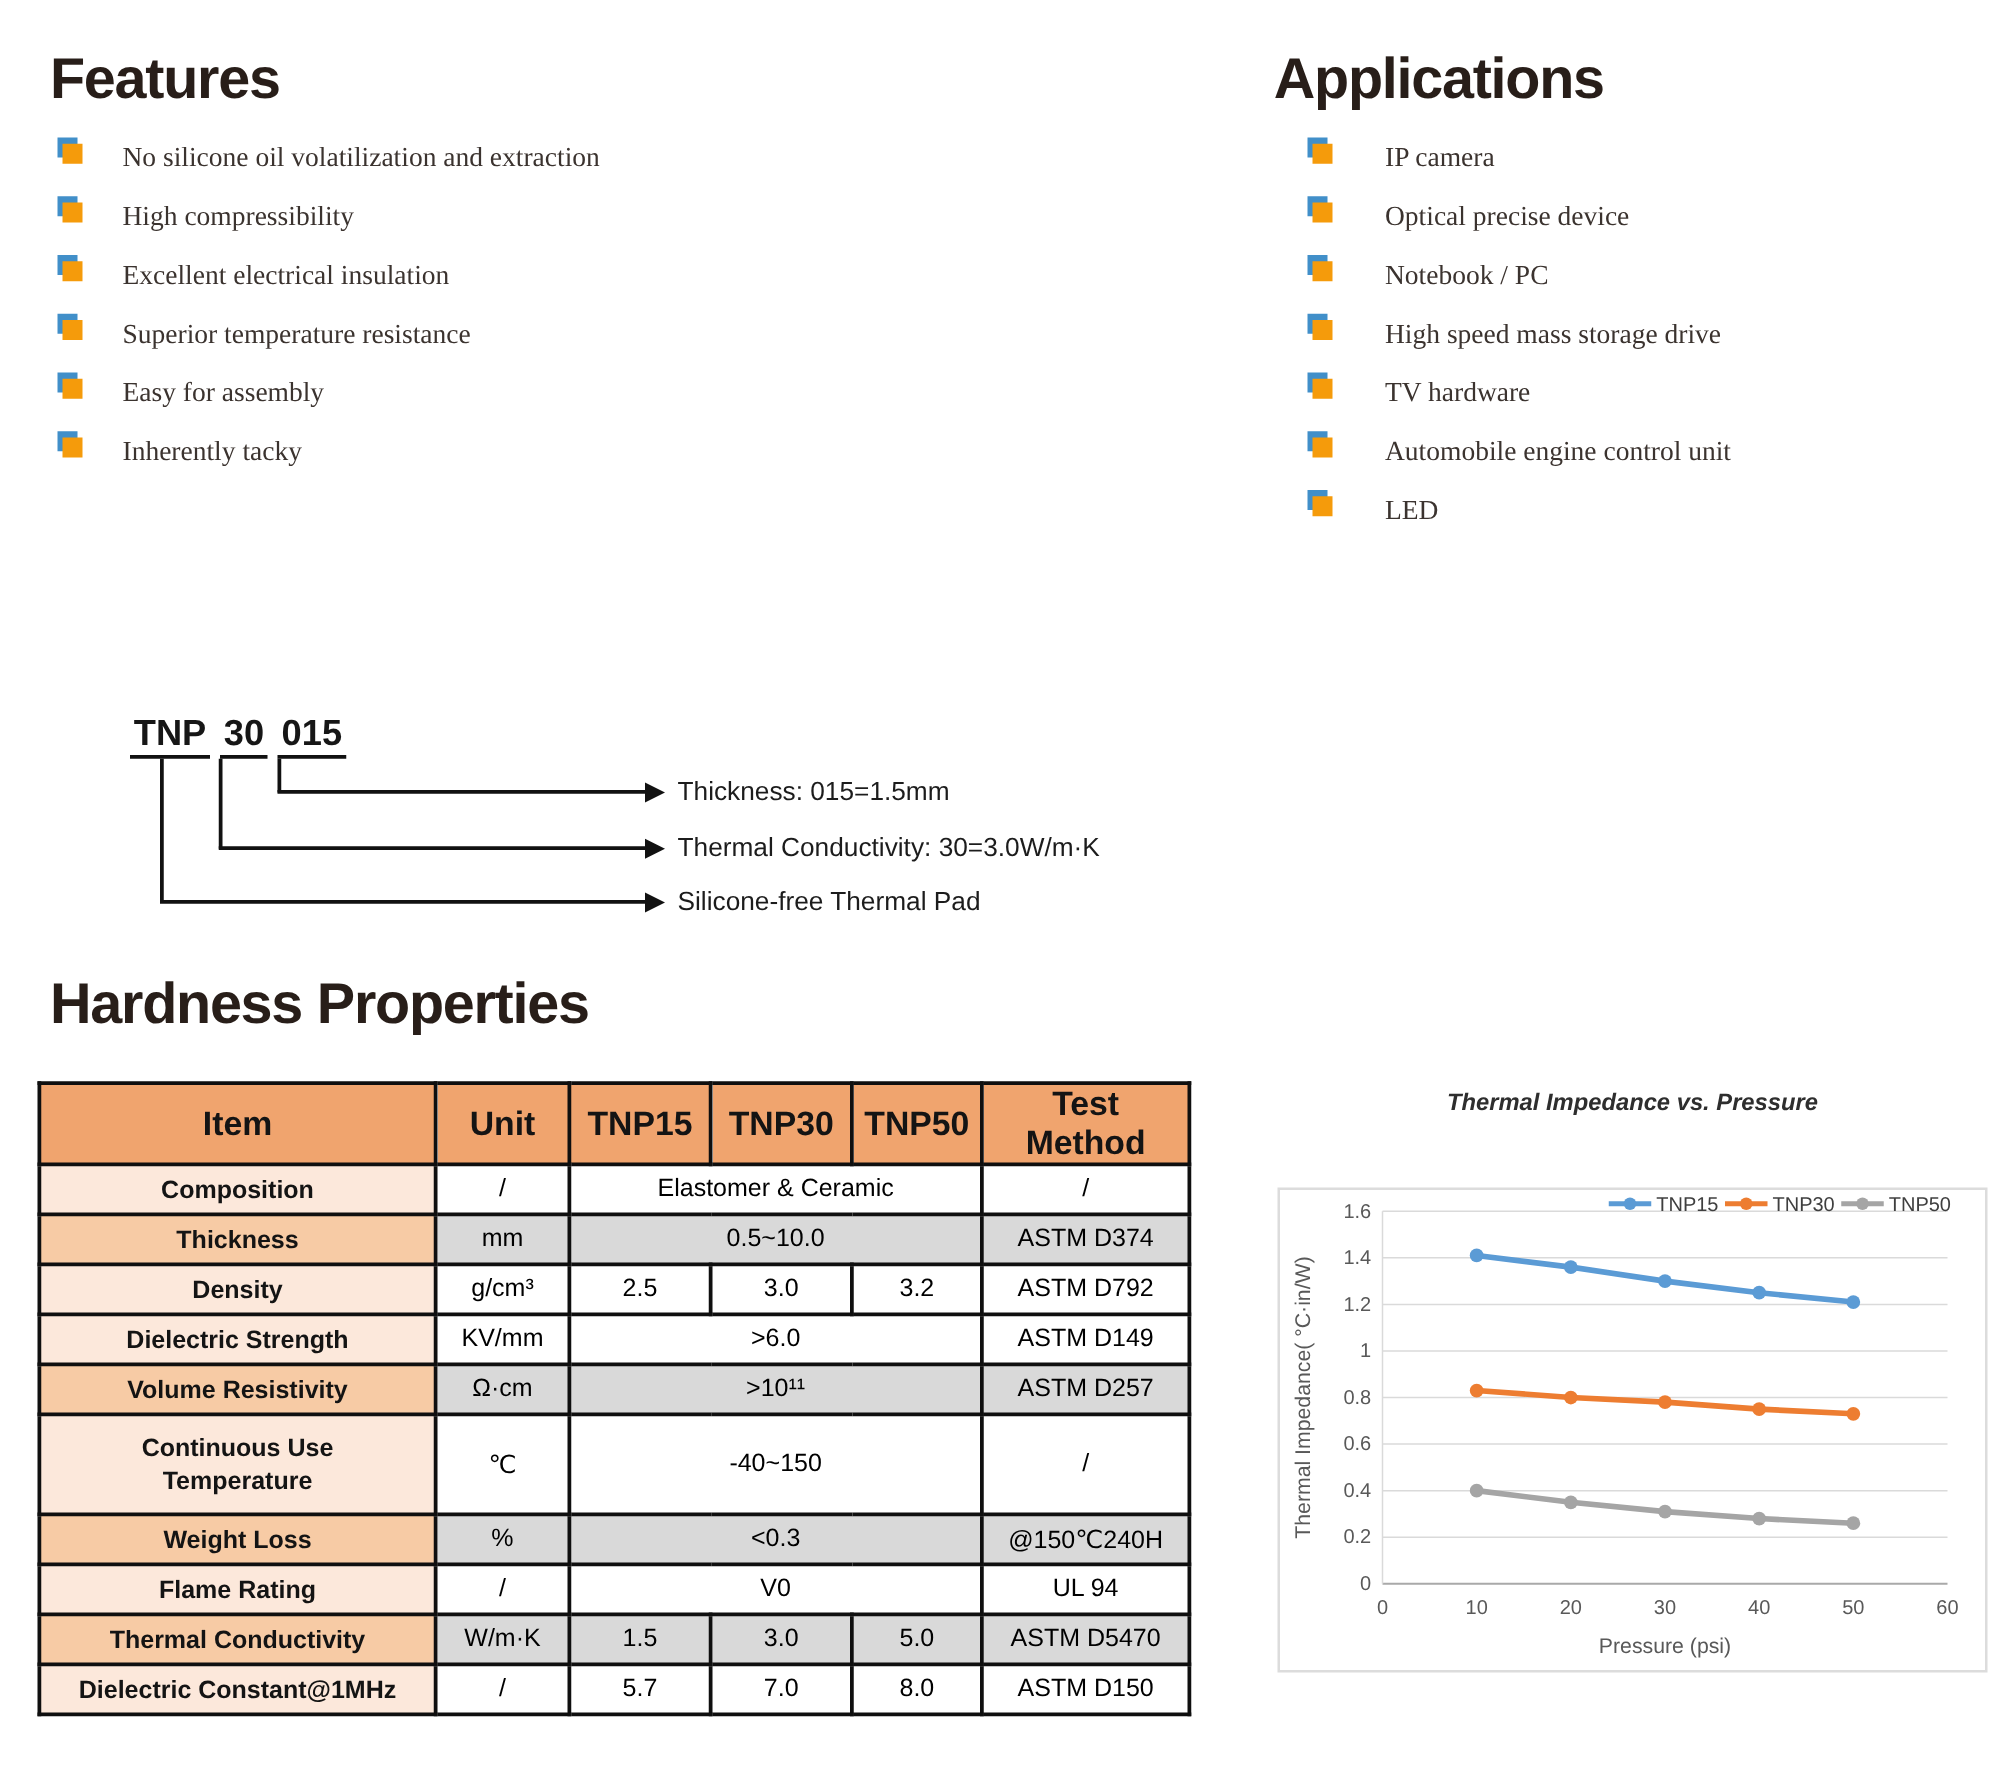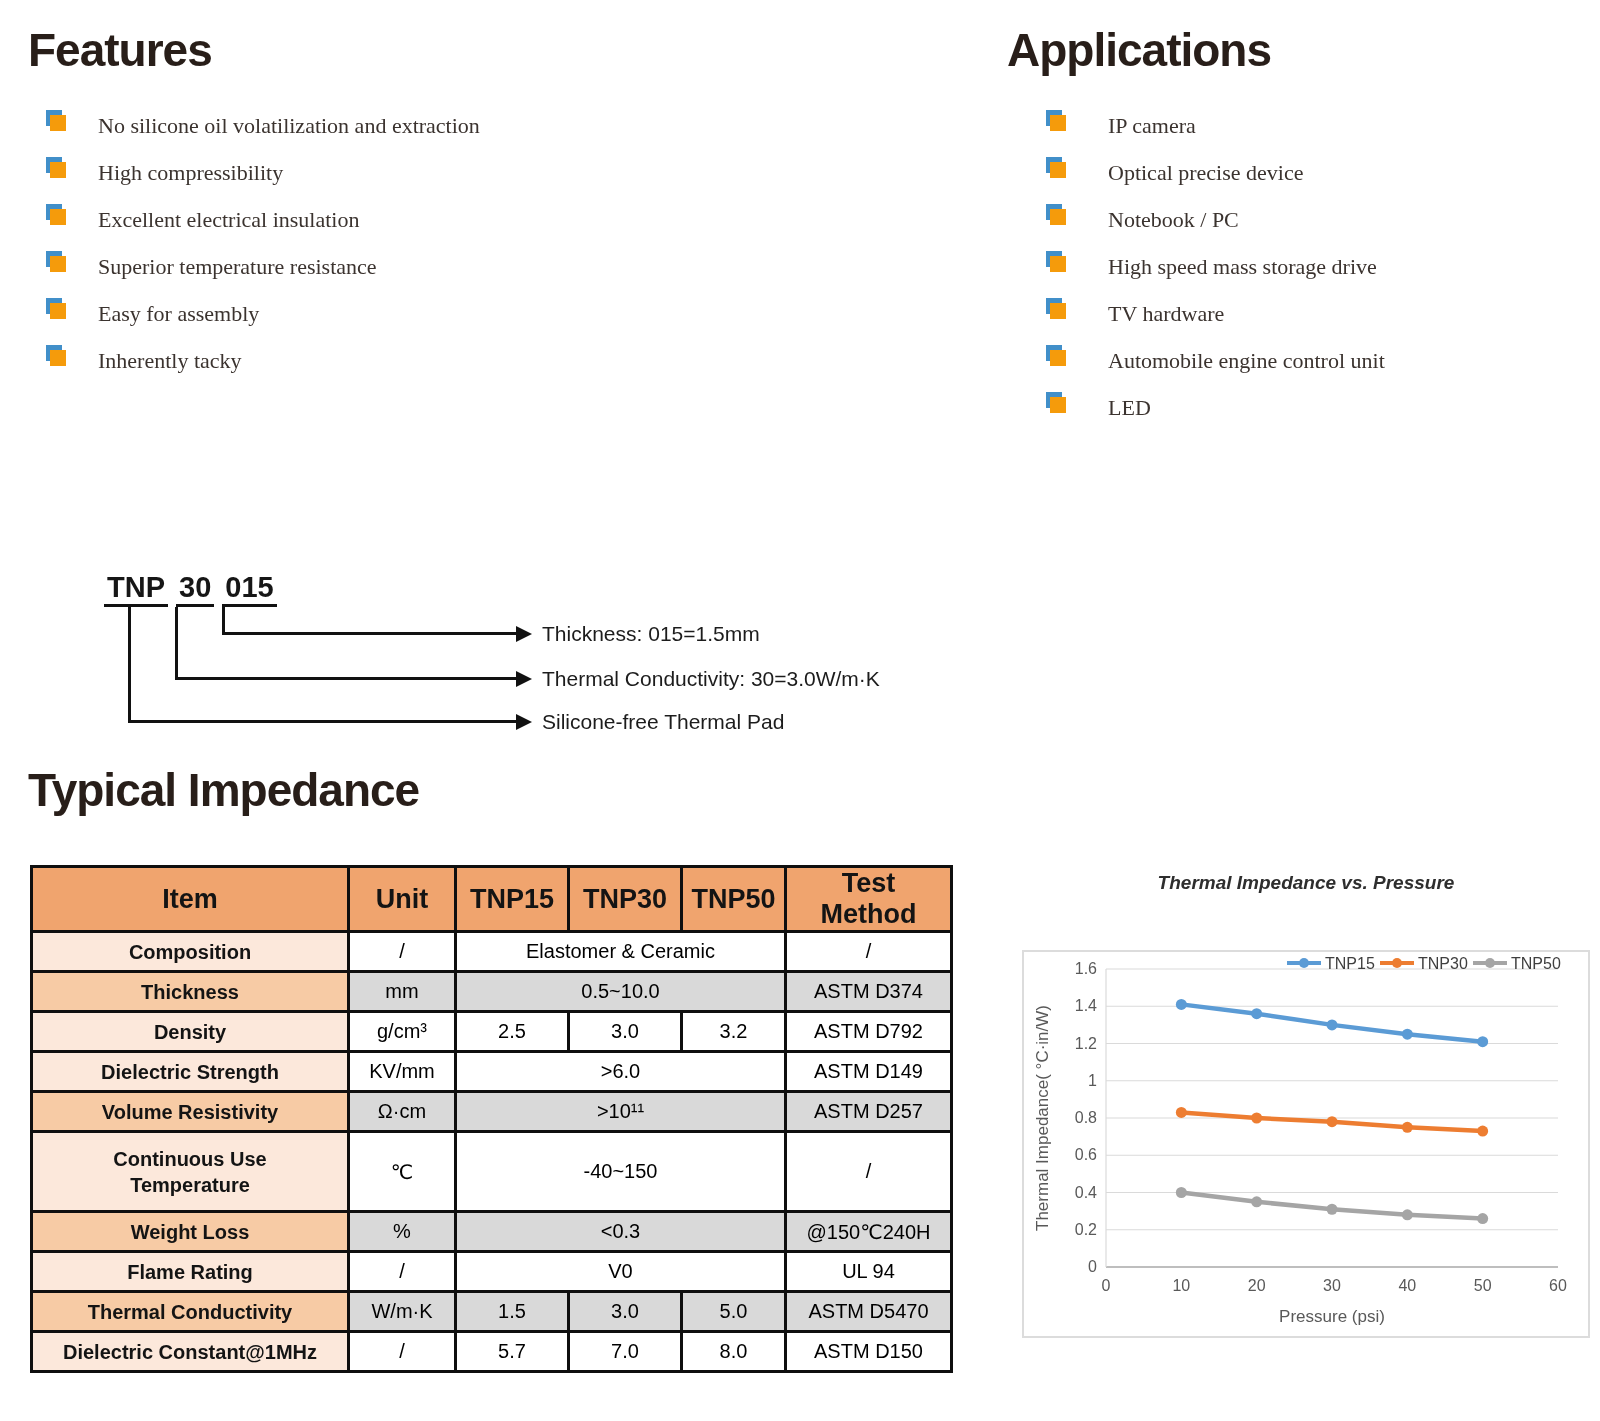--- a/index.html
+++ b/index.html
@@ -1,20 +1,20 @@
 <!DOCTYPE html>
 <html><head>
 <meta charset="utf-8">
 <style>
   html,body{margin:0;padding:0;background:#fff;}
   #canvas{position:relative;width:1600px;height:1421px;background:#fff;overflow:hidden;
           font-family:"Liberation Sans","DejaVu Sans",sans-serif;}
 
   
-  .h{position:absolute;margin:0;font-family:"Liberation Sans","DejaVu Sans",sans-serif;
+  .h{position:absolute;margin:12px;font-family:"Liberation Sans","DejaVu Sans",sans-serif;
      font-size:46px;font-weight:700;letter-spacing:-1px;color:#281e19;line-height:52px;}
   #features-title{left:28px;top:24px;}
   #applications-title{left:1007px;top:24px;}
   #coding-title{left:28px;top:474px;}
   #properties-title{left:28px;top:764px;}
 
   
   .blist{position:absolute;}
   #features-list{left:46px;top:97px;}
   #apps-list{left:1046px;top:97px;}
@@ -186,21 +186,21 @@
     <div class="hline" id="h2"></div>
     <div class="hline" id="h3"></div>
     <div class="arrowhead" id="a1"></div>
     <div class="arrowhead" id="a2"></div>
     <div class="arrowhead" id="a3"></div>
     <div class="callout" id="c3">Thickness: 015=1.5mm</div>
     <div class="callout" id="c2">Thermal Conductivity: 30=3.0W/m·K</div>
     <div class="callout" id="c1">Silicone-free Thermal Pad</div>
   </div>
 
-  <h1 class="h" id="properties-title">Typical Impedance</h1>
+  <h1 class="h" id="properties-title">Hardness Properties</h1>
 
   <table id="props-table">
     <colgroup>
       <col style="width:317px">
         <col style="width:107px">
         <col style="width:113px">
       <col style="width:113px">
         <col style="width:104px">
         <col style="width:166px">
     </colgroup>

